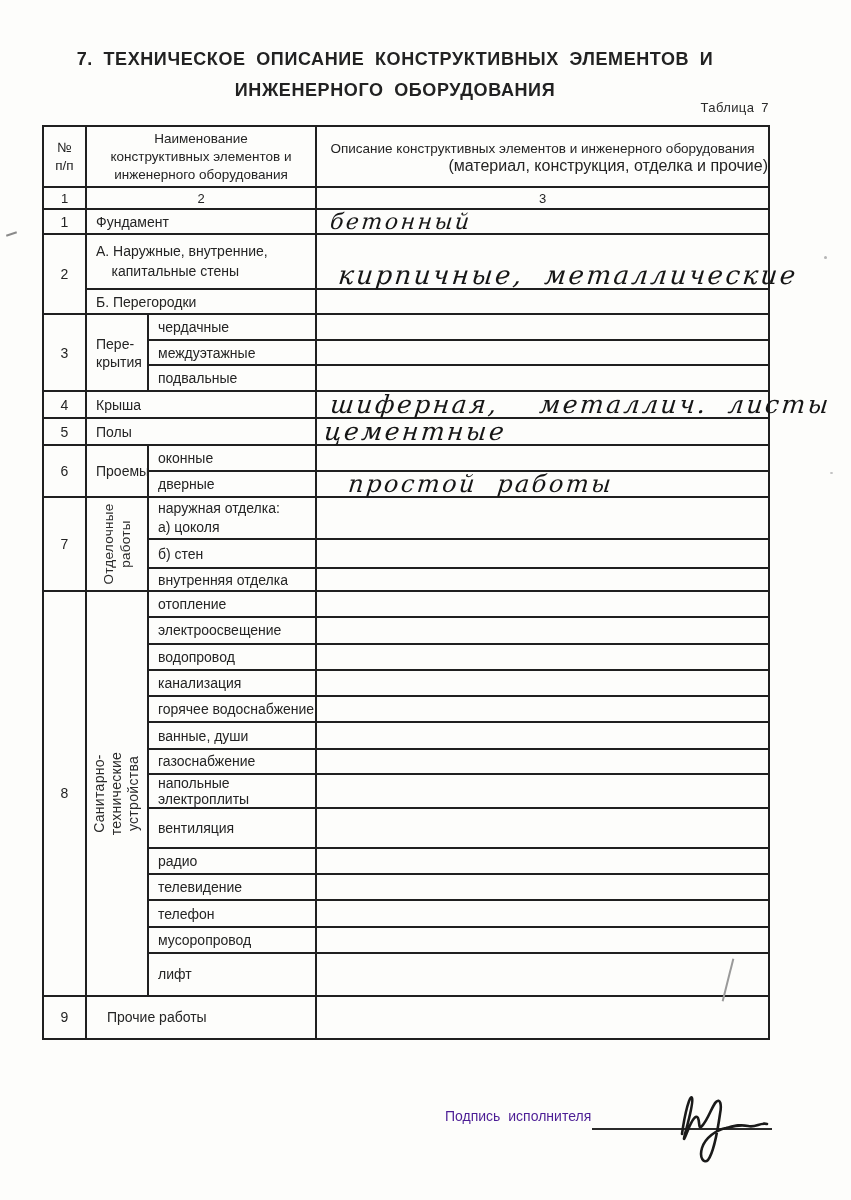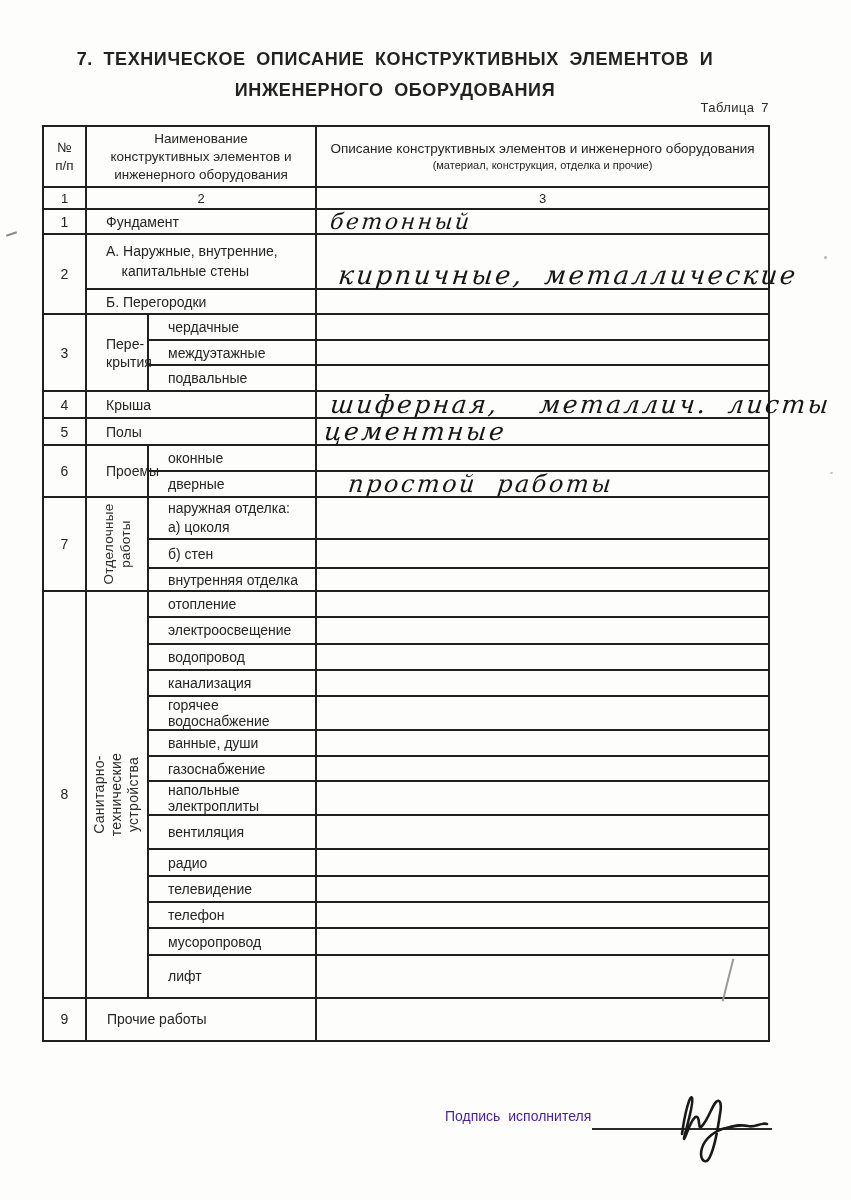--- a/index.html
+++ b/index.html
@@ -26,24 +26,24 @@
     position:absolute;left:42px;top:125px;width:726px;
     border-collapse:collapse;table-layout:fixed;
     border:2.5px solid #1c1c1c;
   }
   td{
     border:2px solid #202020;
     padding:0;font-size:14px;color:#242424;
     vertical-align:middle;overflow:visible;
   }
   td.num{text-align:center;}
-  td.lbl{padding-left:19px;}
+  td.lbl{padding-left:9px;}
   td.pre{white-space:pre-line;}
   .hdr{text-align:center;font-size:13.5px;line-height:18px;vertical-align:middle;}
-  .hdr .small{font-size:11px;line-height:15px;}
+  .hdr .small{font-size:16px;line-height:15px;text-align:right;}
   .numrow td{font-size:13px;text-align:center;}
   
   td.vert{position:relative;}
   .vwrap{position:absolute;inset:0;display:flex;align-items:center;justify-content:center;}
   .vtext{
     transform:rotate(-90deg);white-space:pre-line;text-align:center;
     font-size:13.5px;line-height:17px;letter-spacing:.3px;color:#2a2a2a;
   }
   
   .hand{
@@ -209,21 +209,21 @@
         <td></td>
       </tr>
   <tr style="height:25px">
         <td class="lbl">газоснабжение</td>
         <td></td>
       </tr>
   <tr style="height:26.3px">
         <td class="lbl">напольные электроплиты</td>
         <td></td>
       </tr>
-  <tr style="height:34px">
+  <tr style="height:40px">
         <td class="lbl">вентиляция</td>
         <td></td>
       </tr>
   <tr style="height:26.3px">
         <td class="lbl">радио</td>
         <td></td>
       </tr>
   <tr style="height:26.3px">
         <td class="lbl">телевидение</td>
         <td></td>

